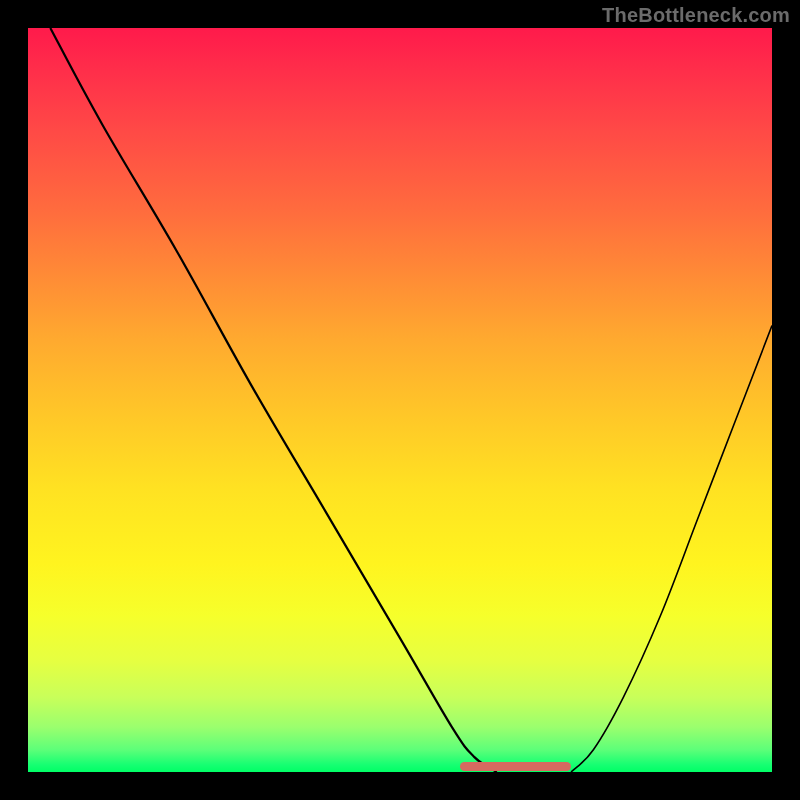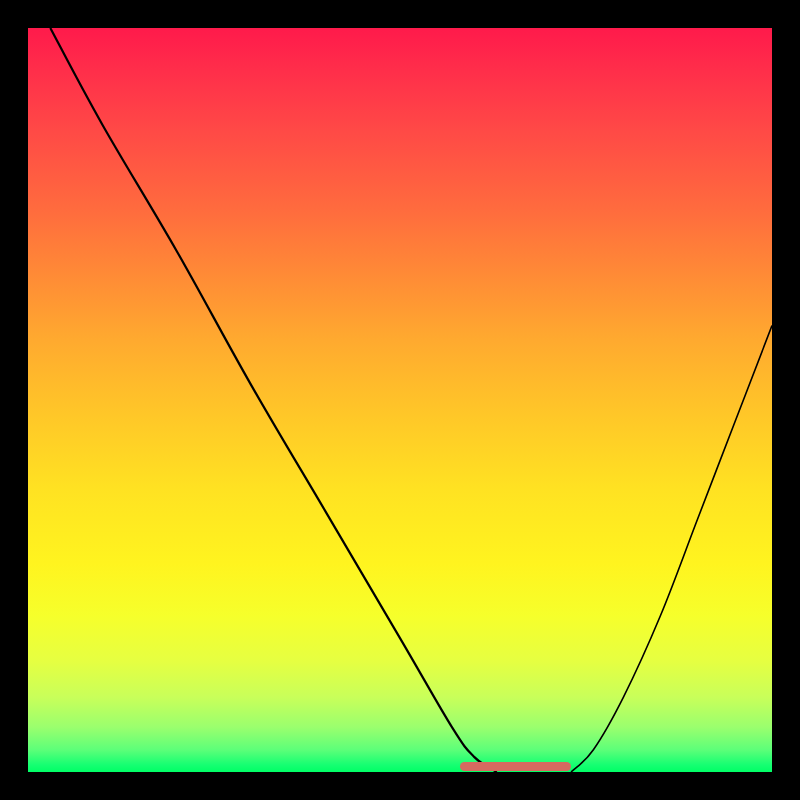--- a/index.html
+++ b/index.html
@@ -58,20 +58,21 @@
     position: absolute;
     height: 9px;
     background: #d66a60;
     border-radius: 5px;
   }
 </style>
 </head>
 <body>
 
 <div class="chart-container">
+  <div class="watermark">TheBottleneck.com</div>
 
   <div class="plot-area">
     <div class="gradient-bg"></div>
 
     <svg class="curves" viewBox="0 0 744 744" preserveAspectRatio="none">
       <path d="M 22.3 0.0 C 31.7 17.4, 51.6 56.5, 74.4 96.7 C 97.2 136.9, 122.0 176.3, 148.8 223.2 C 175.6 270.1, 196.4 310.2, 223.2 357.1 C 250.0 404.0, 270.8 438.1, 297.6 483.6 C 324.4 529.1, 349.2 571.2, 372.0 610.1 C 394.8 648.9, 410.7 677.9, 424.1 699.4 C 437.5 720.8, 438.4 721.1, 446.4 729.1 C 454.4 737.2, 464.7 741.3, 468.7 744.0" id="path-left" fill="none" stroke="#000000" stroke-width="2.2"></path>
       <path d="M 543.1 744.0 C 547.1 740.0, 556.1 735.1, 565.4 721.7 C 574.8 708.3, 583.1 693.7, 595.2 669.6 C 607.3 645.5, 619.0 619.9, 632.4 587.8 C 645.8 555.6, 656.2 525.9, 669.6 491.0 C 683.0 456.2, 693.4 429.1, 706.8 394.3 C 720.2 359.5, 737.3 315.0, 744.0 297.6" id="path-right" fill="none" stroke="#000000" stroke-width="1.6"></path>
     </svg>
 
     <div class="marker" id="marker" style="left: 431.52px; width: 111.6px; top: 734.28px; background: rgb(214, 106, 96);"></div>

